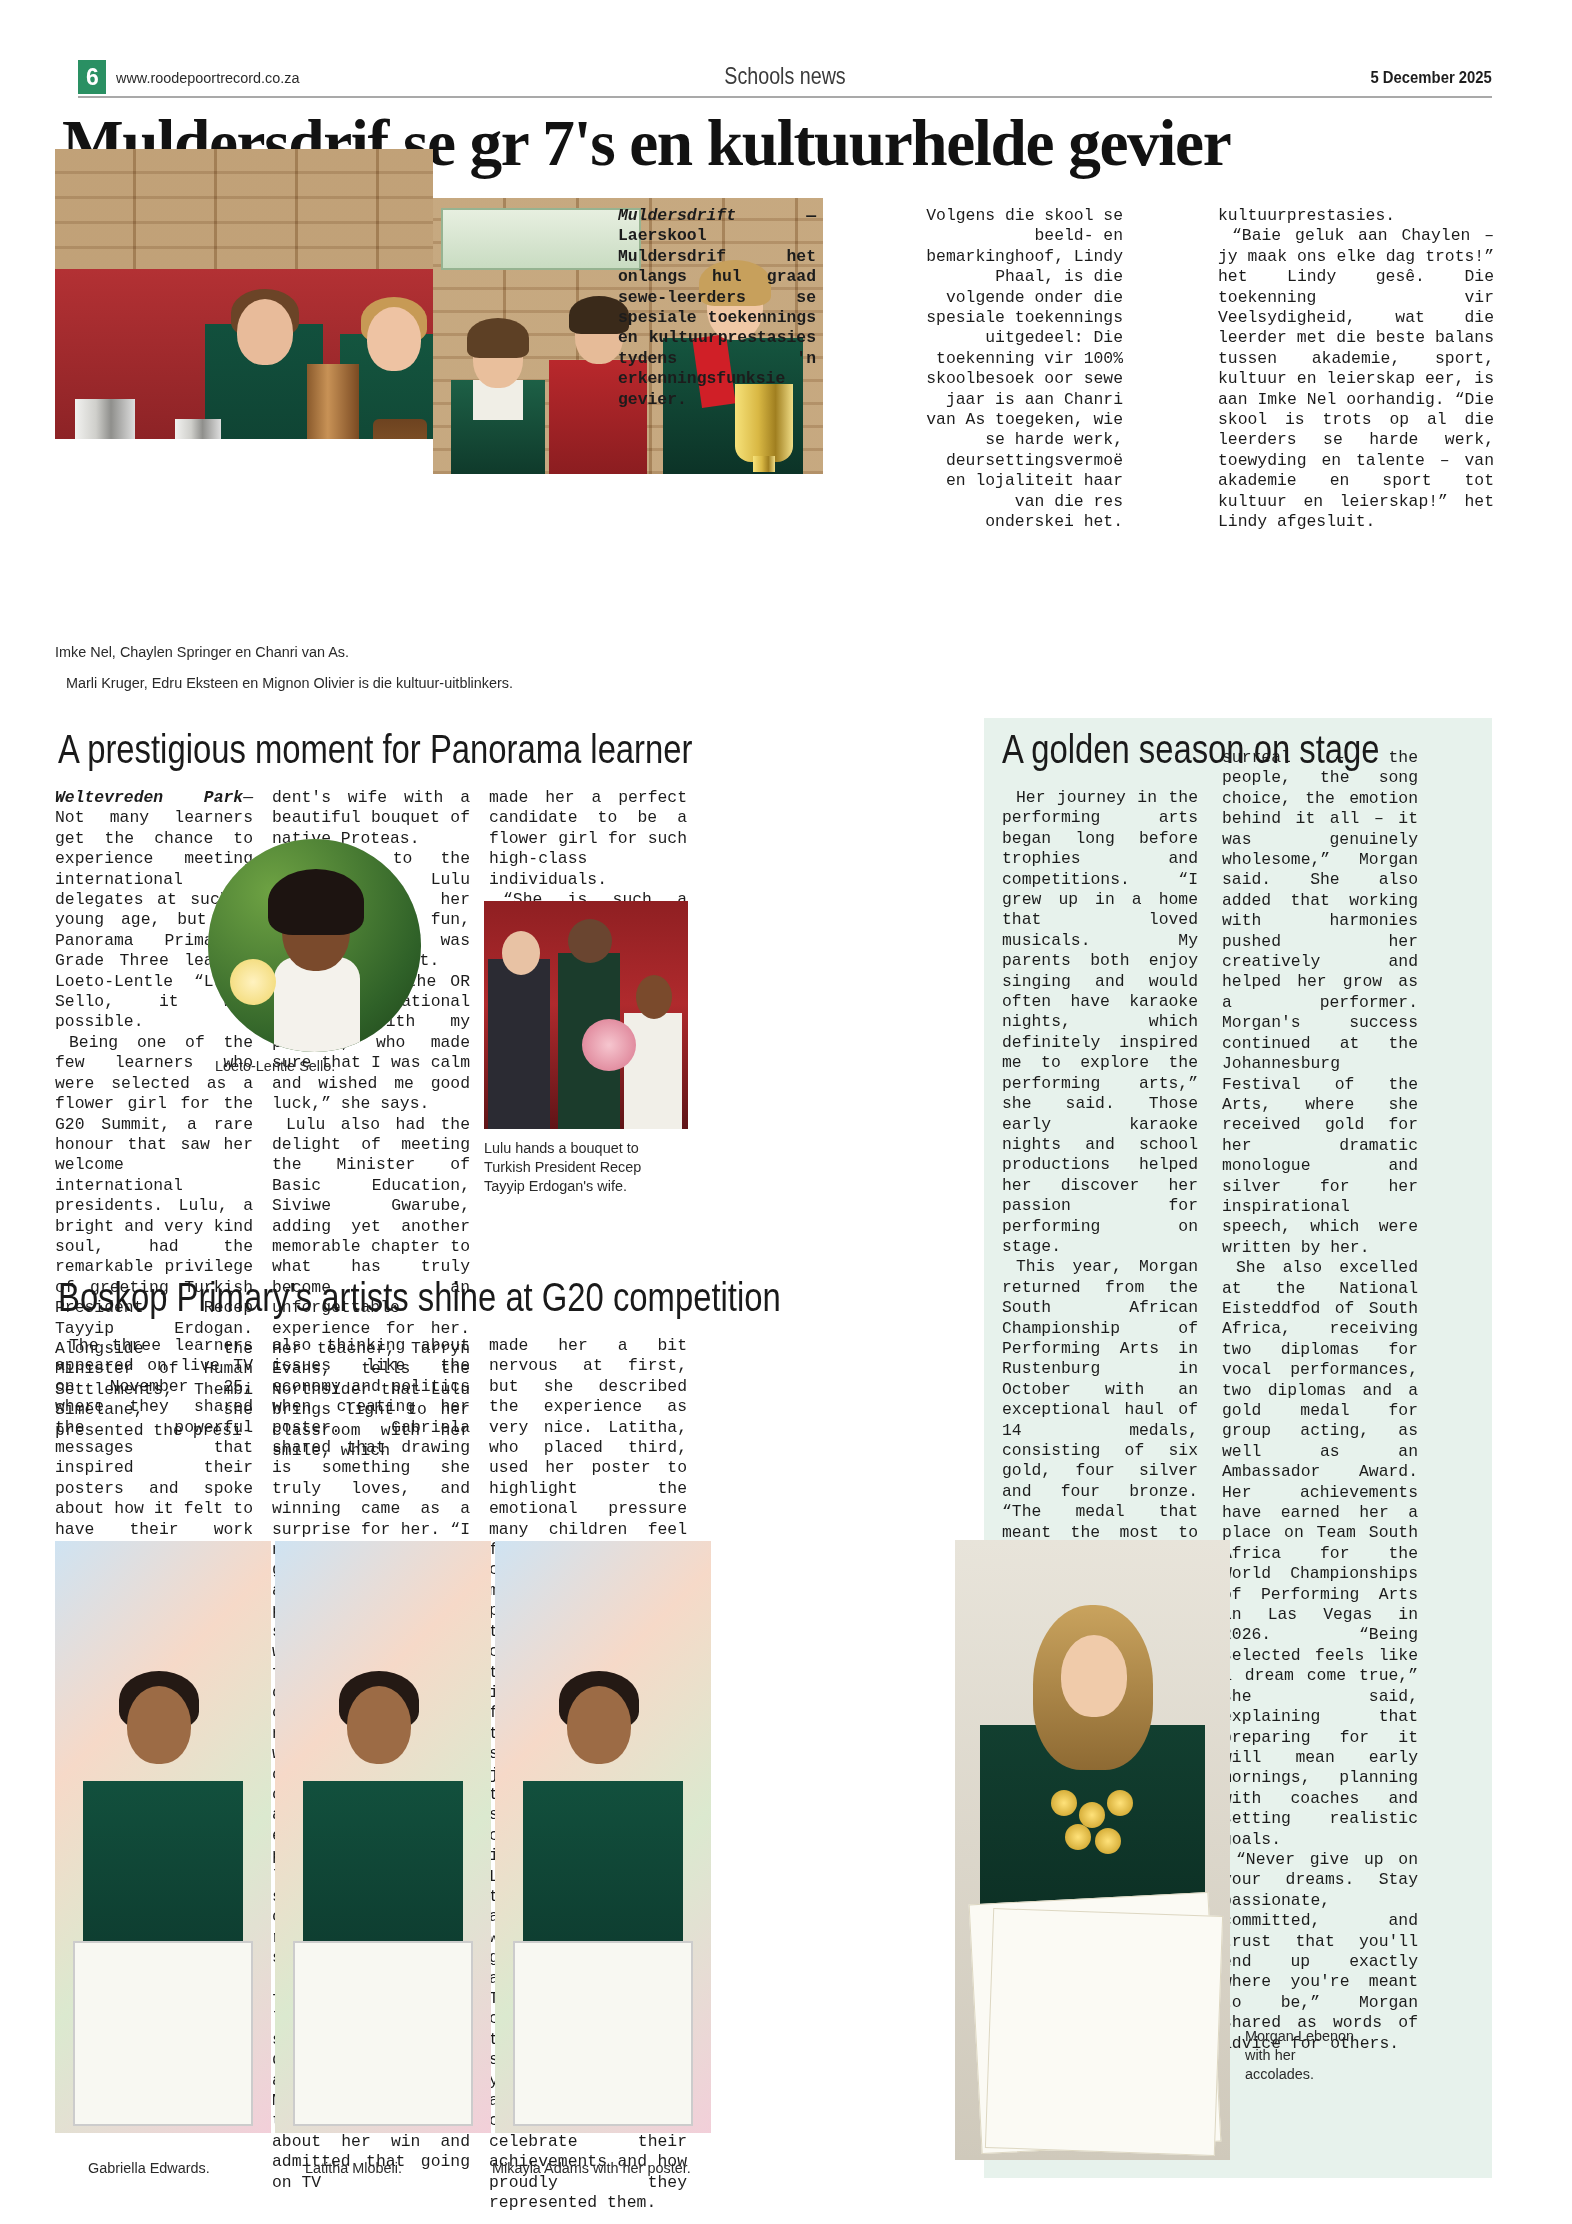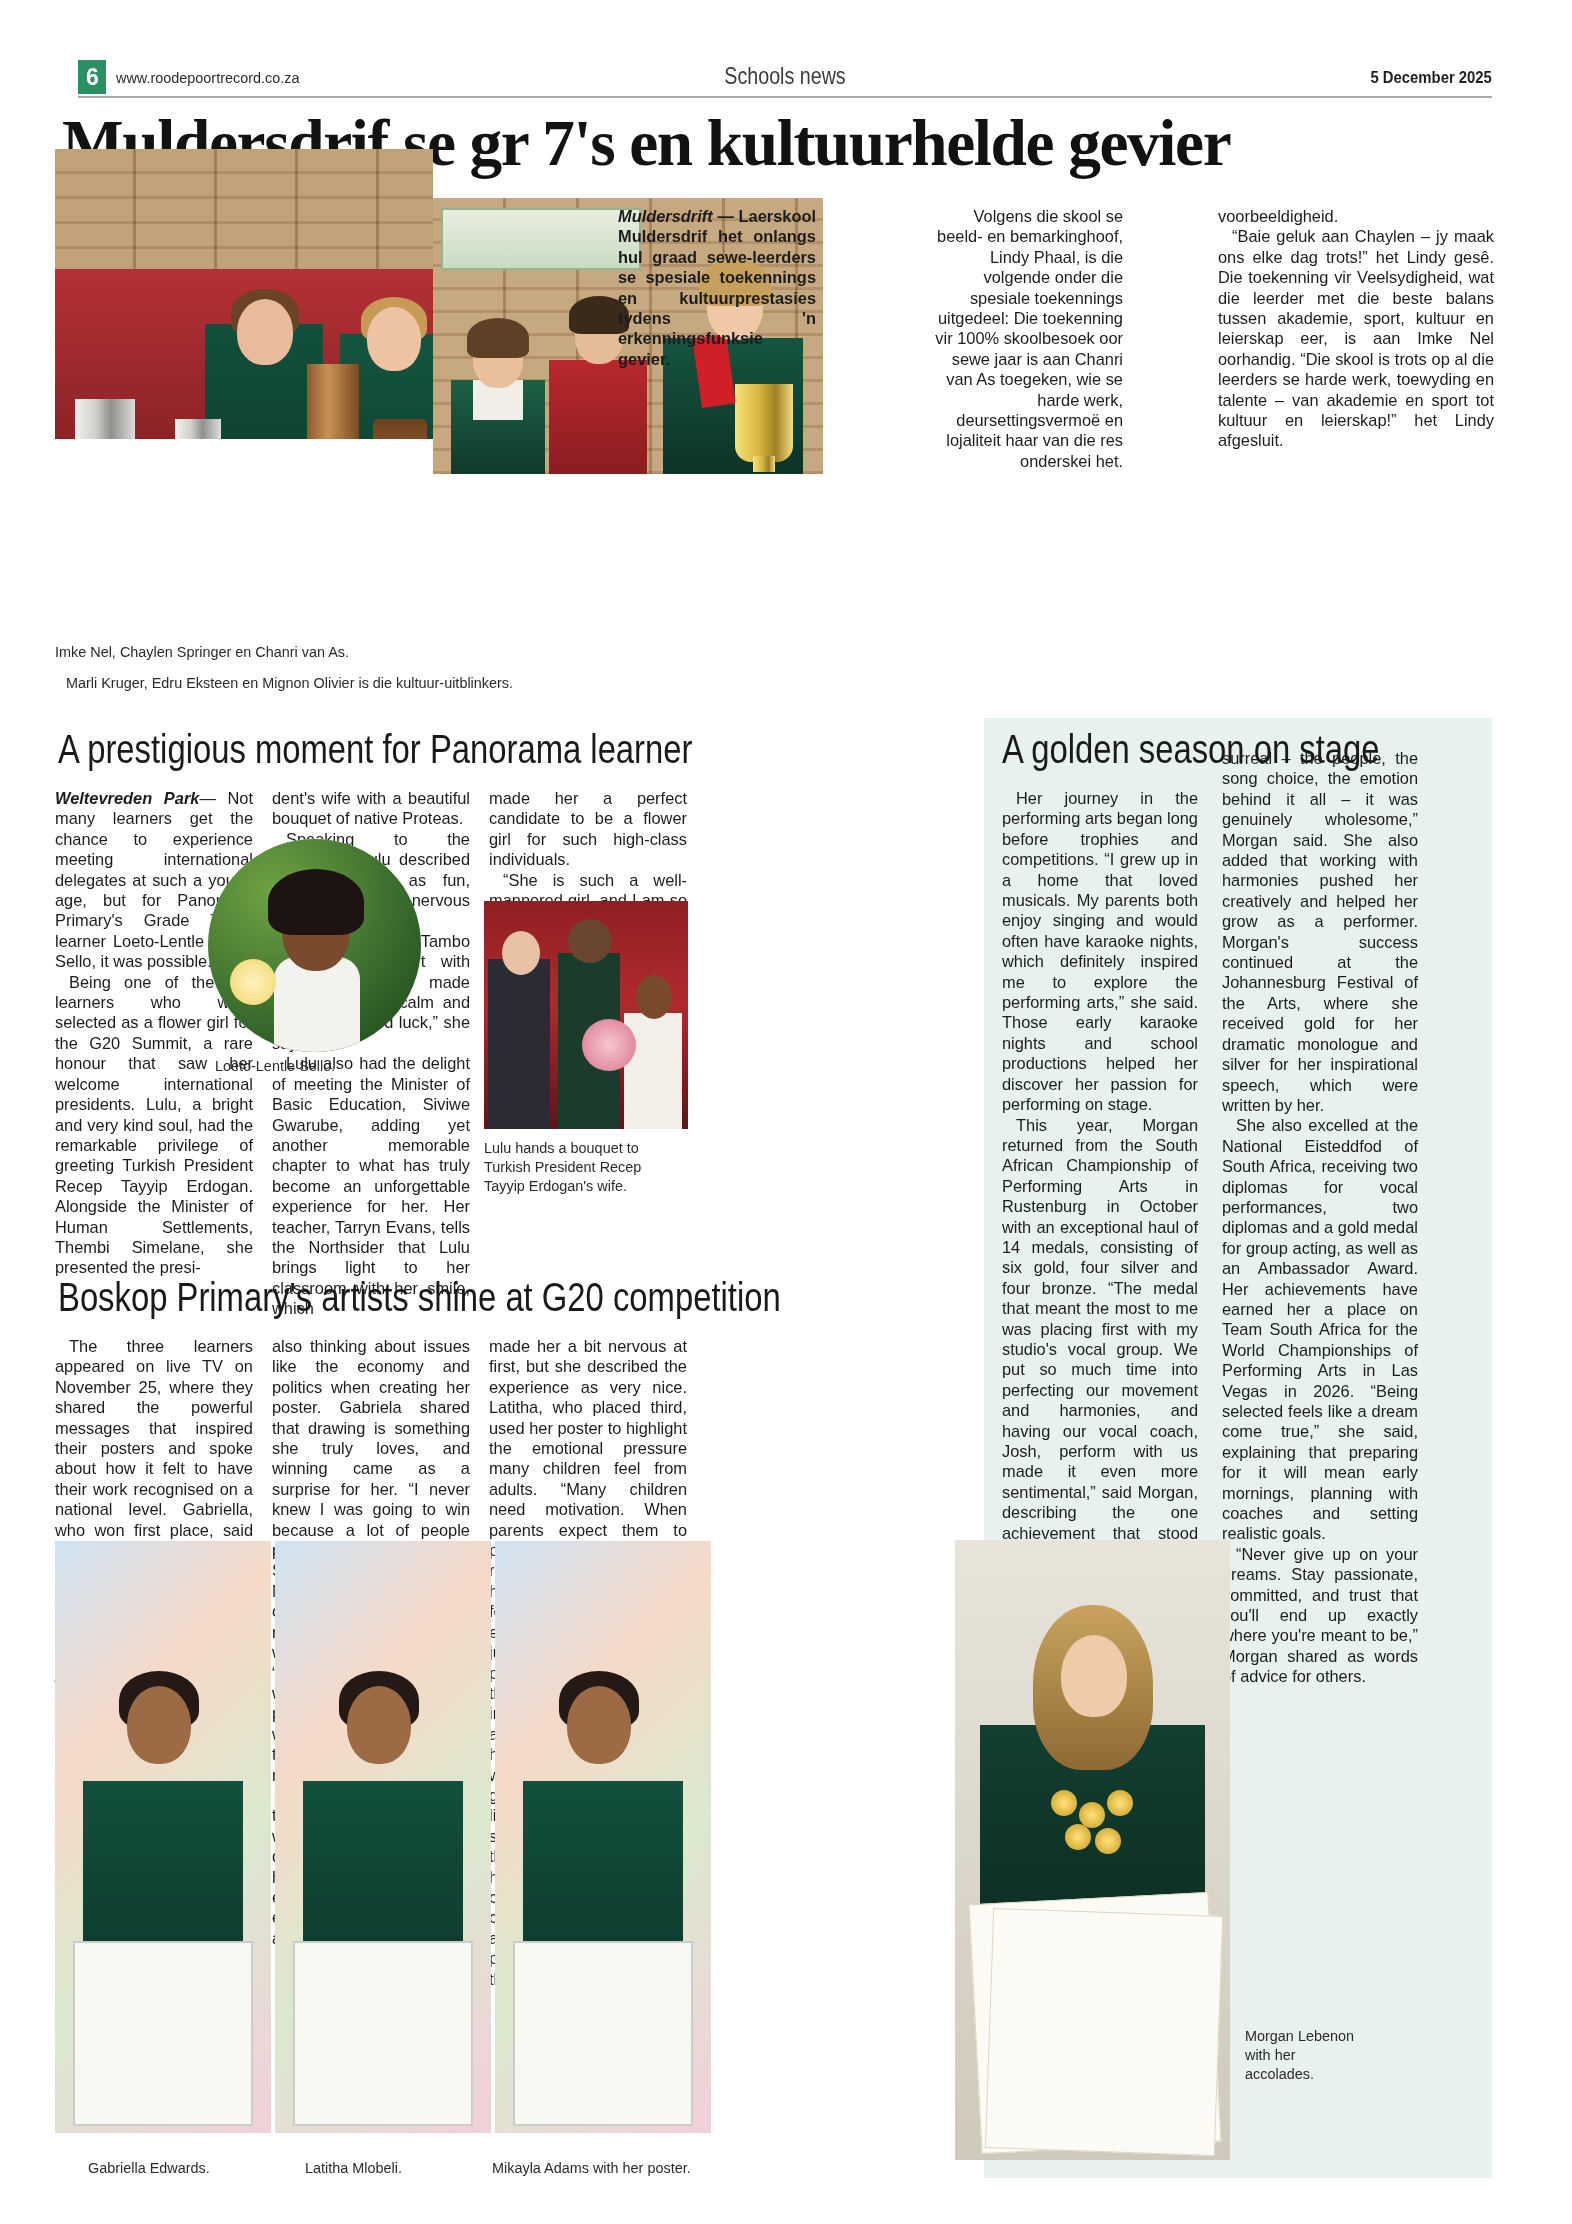--- a/index.html
+++ b/index.html
@@ -226,21 +226,21 @@
   .bk-face { position:absolute; left:72px; top:145px; width:64px; height:78px;
              background:#9c6b45; border-radius:50% 50% 46% 46%; }
   .bk-hair { position:absolute; left:64px; top:130px; width:80px; height:58px;
              background:#241914; border-radius:50% 50% 30% 30%; }
   .bk-poster { position:absolute; left:18px; top:400px; width:180px; height:185px;
                background:#f8f8f2; border:2px solid #ccc; }
 
   
   .body-col {
     position: absolute;
-    font-family: Liberation Sans, sans-serif;
+    font-family: Liberation Mono, monospace;
     font-size: 16.4px;
     line-height: 20.4px;
     color: #1c1c1c;
     text-align: justify;
     -webkit-hyphens: auto; hyphens: auto;
   }
   .body-col p { text-indent: 14px; margin: 0; }
   .body-col p.first { text-indent: 0; }
   .body-col .lead { font-weight: bold; font-style: italic; }
   .body-col .lead-bold { font-weight: bold; }
@@ -375,21 +375,21 @@
 
   <div class="body-col" id="a1-c1">
     <p class="first lead-bold"><span class="lead">Muldersdrift</span><span> — </span><span>Laerskool Muldersdrif het onlangs hul graad sewe-leerders se spesiale toekennings en kultuurprestasies tydens 'n erkenningsfunksie gevier.</span></p>
   </div>
 
   <div class="body-col" id="a1-c2">
     <p class="first">Volgens die skool se beeld- en bemarkinghoof, Lindy Phaal, is die volgende onder die spesiale toekennings uitgedeel: Die toekenning vir 100% skoolbesoek oor sewe jaar is aan Chanri van As toegeken, wie se harde werk, deursettingsvermoë en lojaliteit haar van die res onderskei het.</p>
   </div>
 
   <div class="body-col" id="a1-c3">
-    <p class="first">voorbeeldigheid.</p>
+    <p class="first">kultuurprestasies.</p>
     <p>“Baie geluk aan Chaylen – jy maak ons elke dag trots!” het Lindy gesê. Die toekenning vir Veelsydigheid, wat die leerder met die beste balans tussen akademie, sport, kultuur en leierskap eer, is aan Imke Nel oorhandig. “Die skool is trots op al die leerders se harde werk, toewyding en talente – van akademie en sport tot kultuur en leierskap!” het Lindy afgesluit.</p>
   </div>
 
   <div id="info-box">
   </div>
 
   <div class="caption" style="left:55px; top:642px; width:420px;">Imke Nel, Chaylen Springer en Chanri van As.</div>
   <div class="caption" style="left:66px; top:673px; width:620px;">Marli Kruger, Edru Eksteen en Mignon Olivier is die kultuur-uitblinkers.</div>
 
   <div id="mint-panel"></div>

